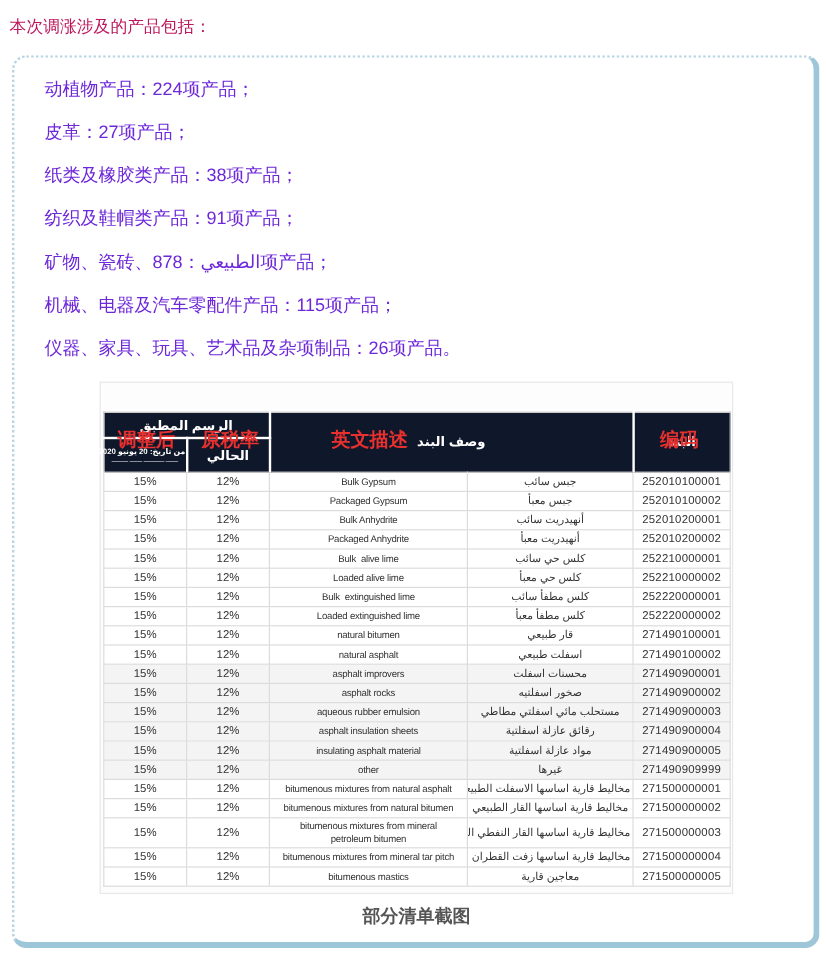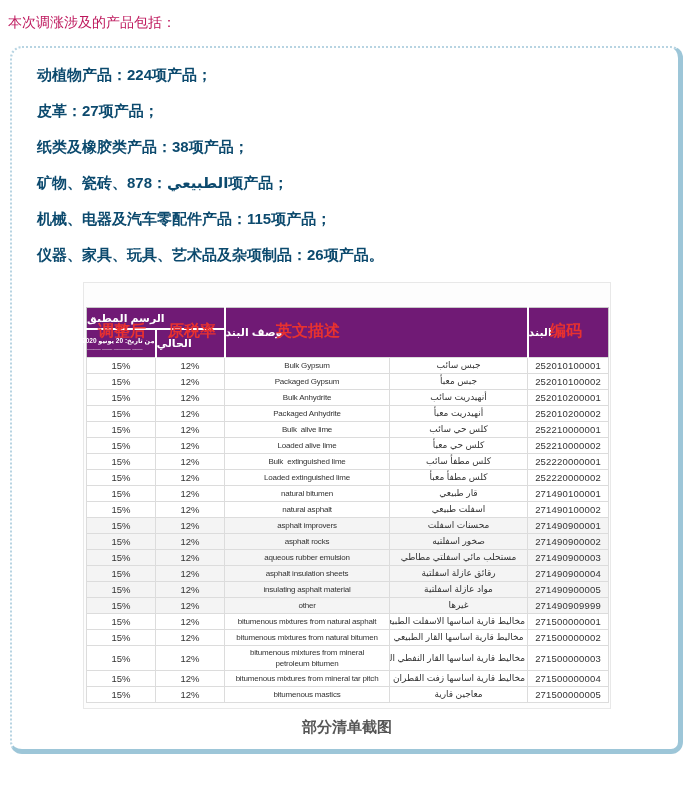--- a/index.html
+++ b/index.html
@@ -11,21 +11,21 @@
   .product-box{
     margin:0 5px 0 10px;
     border-top:2px dotted #b7d4e2;
     border-left:2px dotted #b7d4e2;
     border-right:5px solid #9dc6d8;
     border-bottom:5px solid #9dc6d8;
     border-radius:12px;
     padding:18px 8px 6px 25px;
     background:#ffffff;
   }
-  .product-line{margin:0 0 19px 0;font-size:15px;font-weight:bold;color:#0c4a6e;line-height:17px;}
+  .product-line{margin:0 0 19px 0;font-size:15px;font-weight:normal;color:#6d28d9;line-height:17px;}
   .shot{
     margin:10px 0 0 46px;width:528px;
     border:1px solid #e8e8e8;background:#fdfdfd;
     padding:2px 2px 5px 2px;box-sizing:border-box;
   }
   .ann-row{position:relative;height:22px;}
   .ann{
     position:absolute;top:2px;transform:translateX(-50%);
     color:#e8312f;font-size:16px;font-weight:bold;white-space:nowrap;margin-top:34px;
   }
@@ -35,22 +35,22 @@
   .ann-code{left:480px;}
   table.tariff{
     border-collapse:collapse;table-layout:fixed;margin:0 auto;
     width:522px;border:1px solid #c8c8c8;background:#fff;color:#333;
   }
   col.c1,col.c2{width:69px;}
   col.c3{width:165px;}
   col.c4{width:138px;}
   col.c5{width:81px;}
   thead th{
-    background:#701a75;color:#ffffff;font-weight:bold;
-    font-size:11px;text-align:left;vertical-align:middle;padding:0;
+    background:#0f172a;color:#ffffff;font-weight:bold;
+    font-size:11px;text-align:center;vertical-align:middle;padding:0;
   }
   tr.hrow1 th{height:20px;}
   tr.hrow2 th{height:27px;}
   th.h-applied{border-bottom:2px solid #fff;border-right:2px solid #fff;}
   th.h-from{border-right:2px solid #fff;}
   th.h-current{border-right:2px solid #fff;}
   th.h-desc{border-right:2px solid #fff;}
   .from-main{display:block;font-size:6.5px;font-weight:bold;line-height:9px;white-space:nowrap;}
   .from-note{display:block;font-size:5px;line-height:6px;opacity:.65;letter-spacing:.5px;white-space:nowrap;overflow:hidden;}
   tbody td{
@@ -72,20 +72,21 @@
 
 <div>
 
   <p class="intro">本次调涨涉及的产品包括：</p>
 
   <div class="product-box">
 
     <p class="product-line">动植物产品：224项产品；</p>
     <p class="product-line">皮革：27项产品；</p>
     <p class="product-line">纸类及橡胶类产品：38项产品；</p>
+    <p class="product-line">纺织及鞋帽类产品：91项产品；</p>
     <p class="product-line">矿物、瓷砖、الطبيعي：878项产品；</p>
     <p class="product-line">机械、电器及汽车零配件产品：115项产品；</p>
     <p class="product-line">仪器、家具、玩具、艺术品及杂项制品：26项产品。</p>
 
     <div class="shot">
 
       <div class="ann-row">
         <span class="ann ann-adjusted">调整后</span>
         <span class="ann ann-original">原税率</span>
         <span class="ann ann-endesc">英文描述</span>

